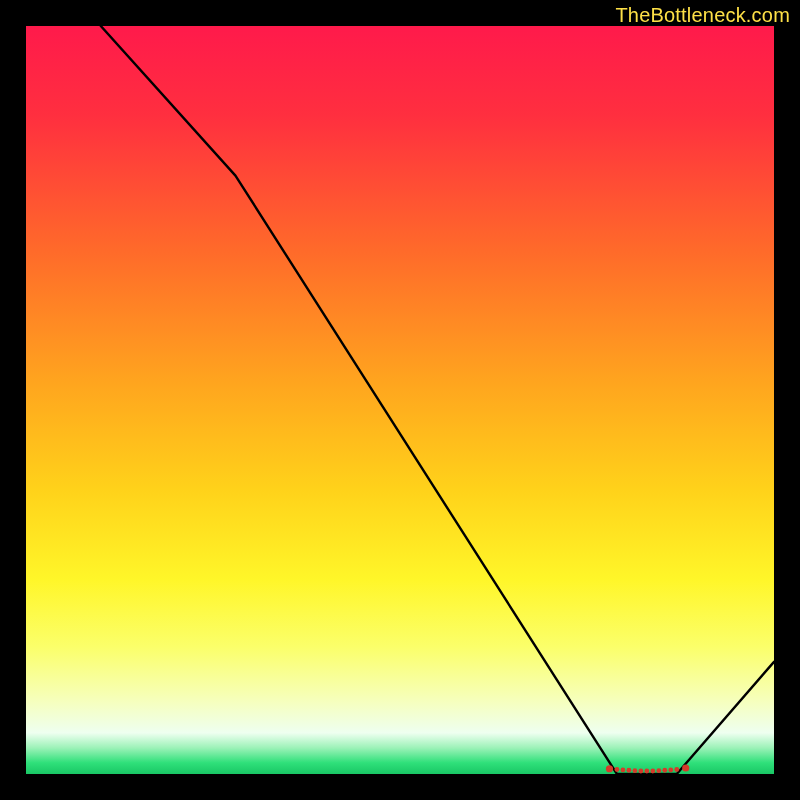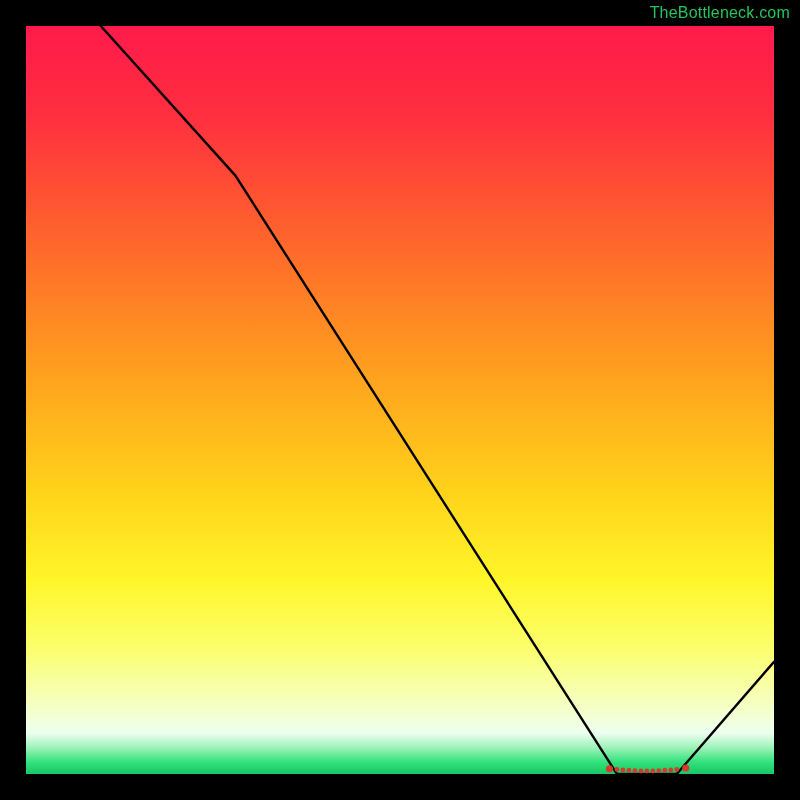--- a/index.html
+++ b/index.html
@@ -23,22 +23,22 @@
     position: absolute;
     left: 0;
     top: 0;
     width: 748px;
     height: 748px;
   }
   .watermark {
     position: absolute;
     top: 4px;
     right: 10px;
-    color: #22c55e;
-    font-size: 16px;
+    color: #fde047;
+    font-size: 20px;
     font-weight: 500;
     letter-spacing: 0.2px;
     user-select: none;
   }
   svg { display: block; }
 </style>
 </head>
 <body>
 
 <div class="frame">

